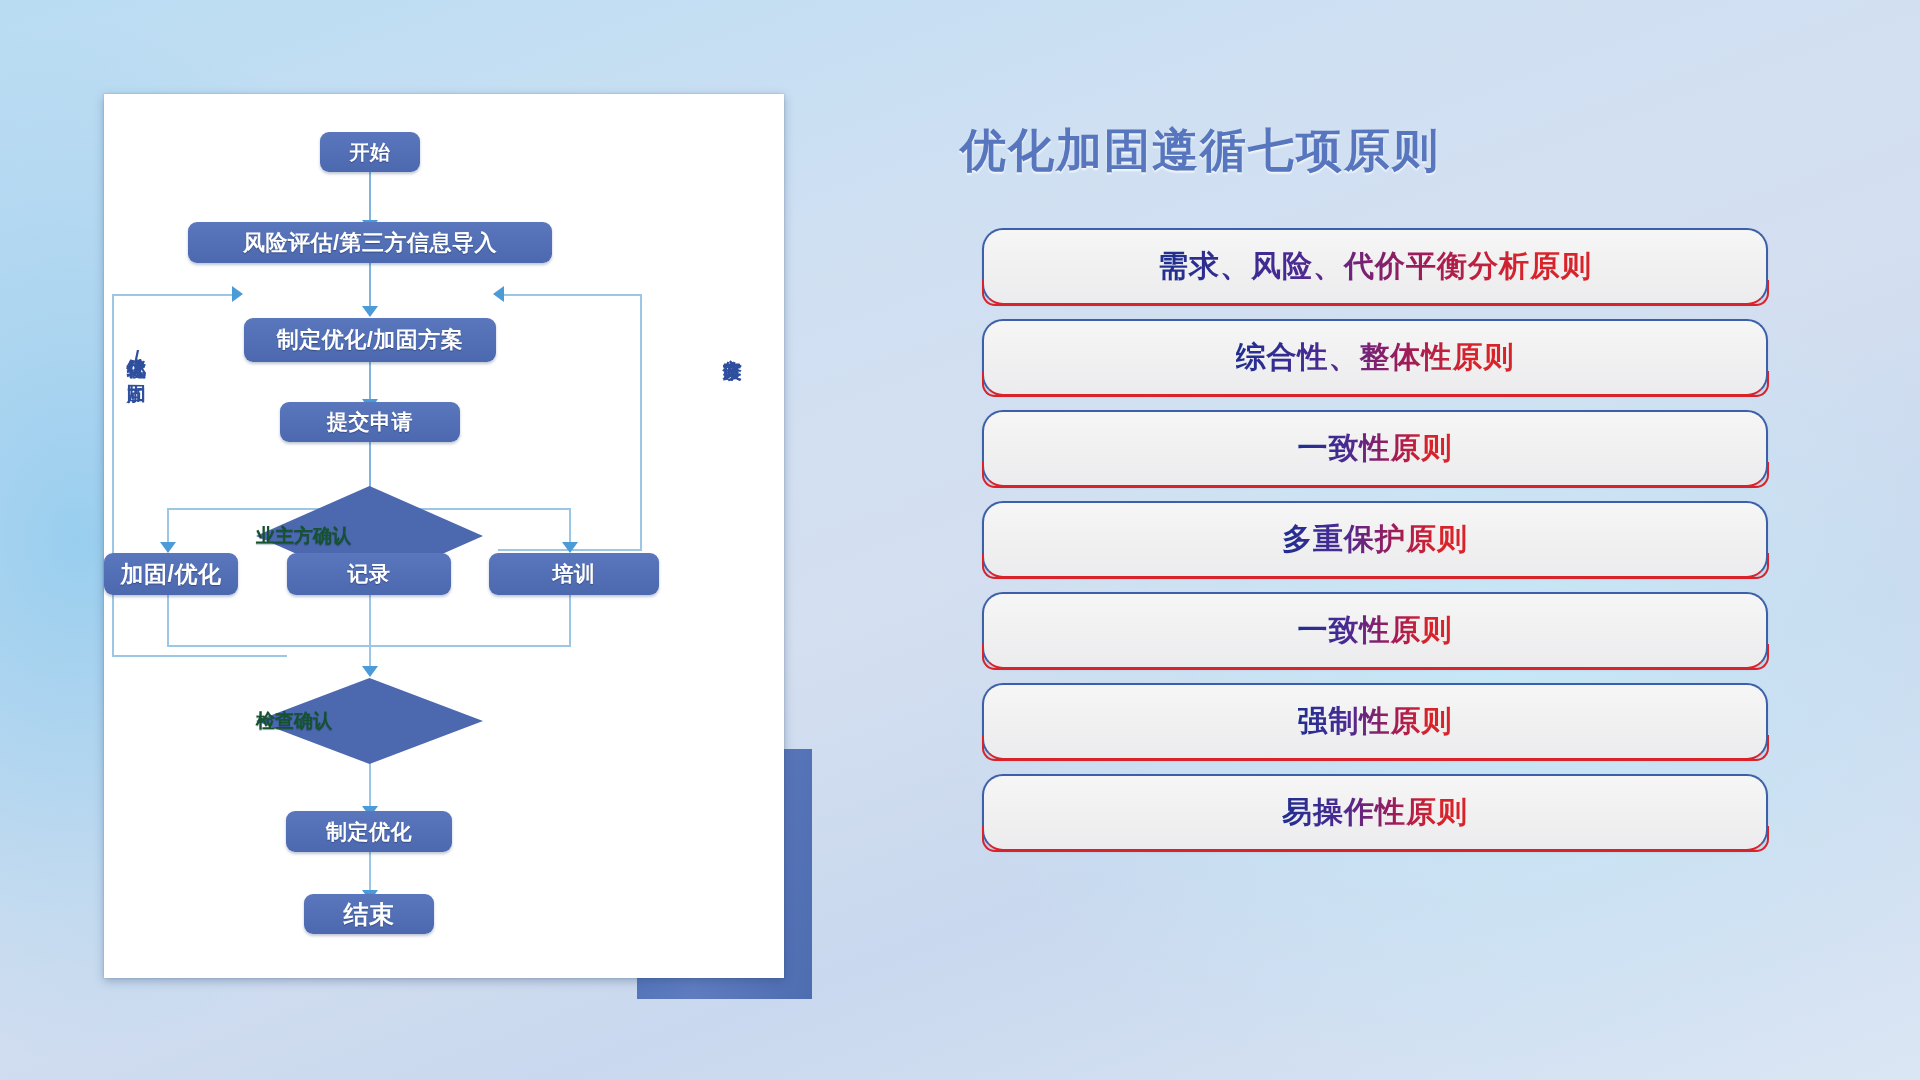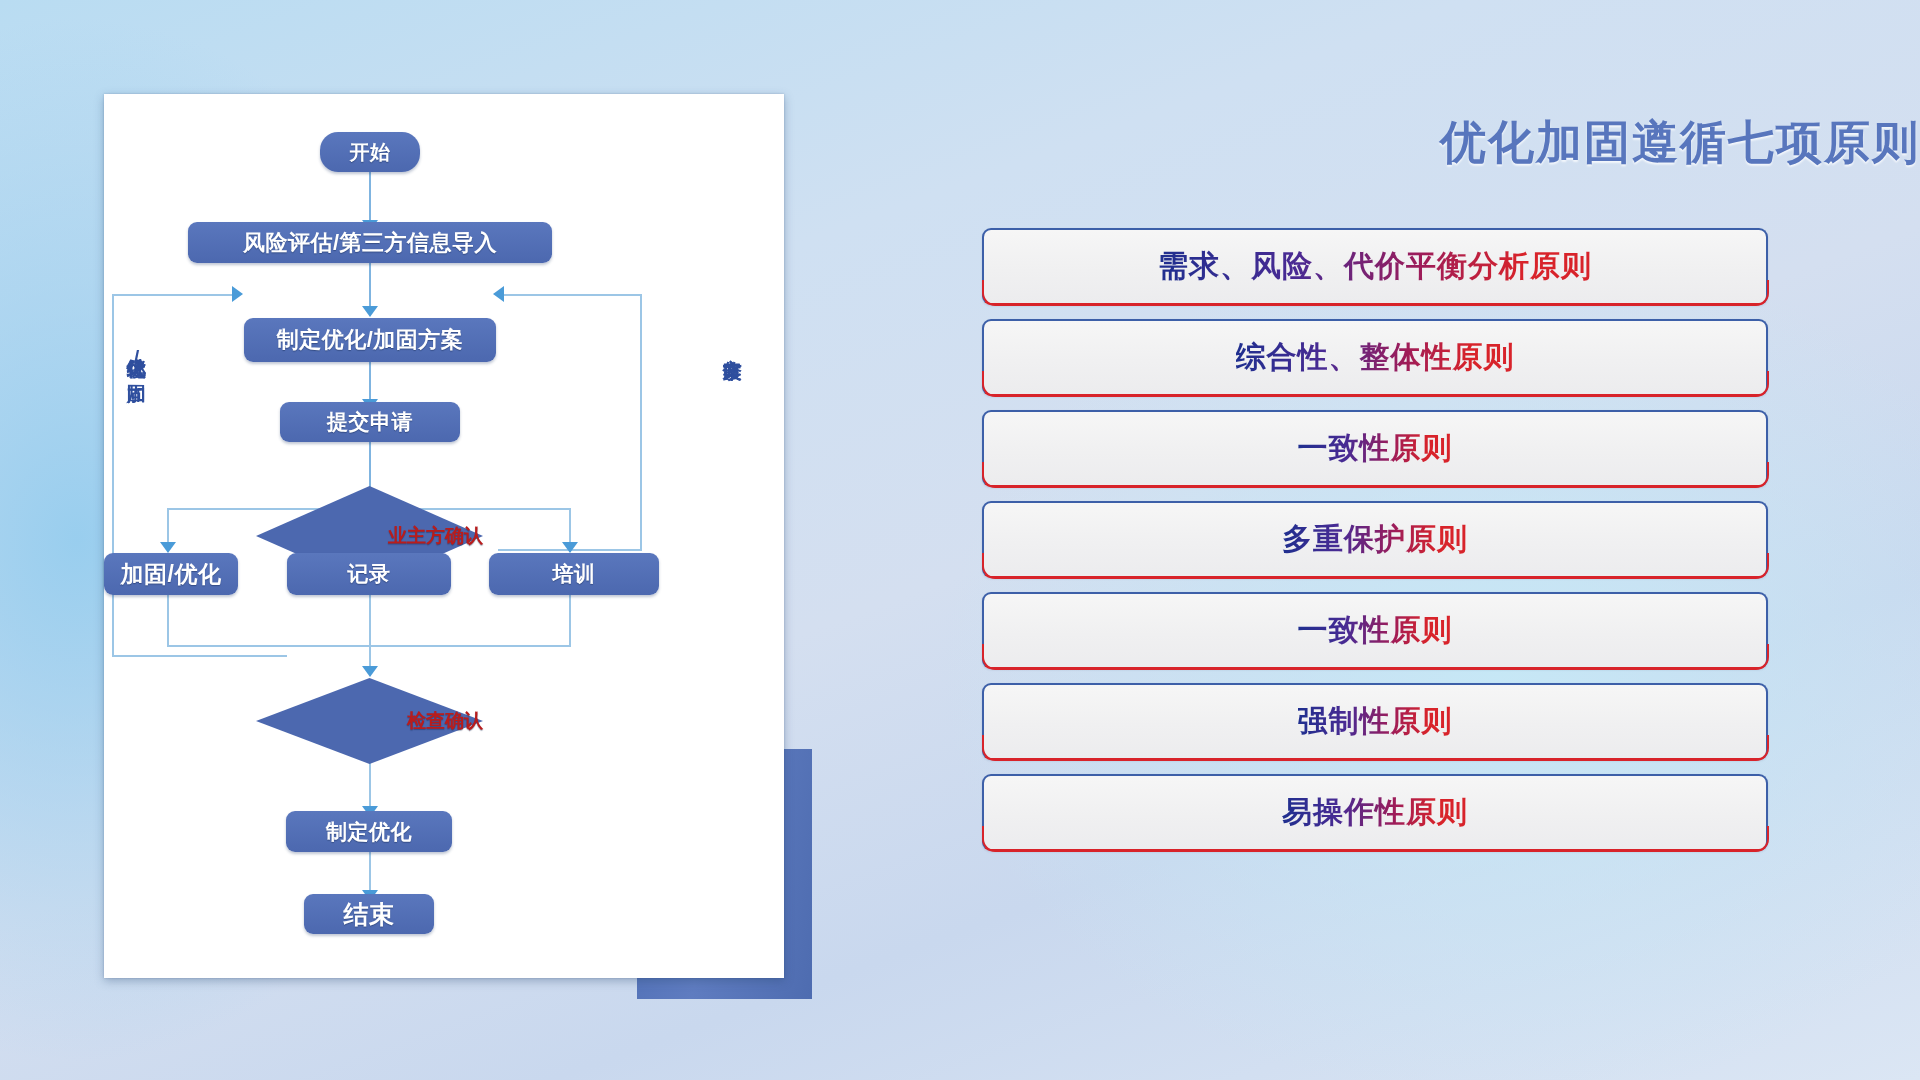--- a/index.html
+++ b/index.html
@@ -35,22 +35,22 @@
     position:absolute; display:flex; align-items:center; justify-content:center;
     background:linear-gradient(180deg,#5a77bd 0%,#4c68af 100%);
     color:#fff; border-radius:9px;
     font-weight:bold; letter-spacing:.5px;
     text-shadow:0 1px 1px rgba(20,40,80,.45);
     box-shadow:0 2px 3px rgba(30,55,100,.28);
     white-space:nowrap; z-index:6;
   }
   .diamond{
     position:absolute; z-index:6;
-    display:flex; align-items:center; justify-content:flex-end;
-    color:#b91c1c; font-weight:bold; white-space:nowrap;
+    display:flex; align-items:center; justify-content:flex-start;
+    color:#14532d; font-weight:bold; white-space:nowrap;
     text-shadow:0 1px 1px rgba(20,40,80,.45);
   }
   .diamond .dshape{
     position:absolute; inset:0;
     background:#4c68af;
     clip-path:polygon(50% 0%,100% 50%,50% 100%,0% 50%);
   }
   .diamond .dlabel{ position:relative; z-index:2; }
 
   
@@ -71,30 +71,30 @@
   .vlabel{
     position:absolute; z-index:7;
     writing-mode:vertical-rl; text-orientation:upright;
     color:#2f4f9e; font-weight:bold; font-size:19px; line-height:1.06;
     letter-spacing:1px;
   }
 
   
   #right-panel{ position:absolute; left:960px; top:0; width:960px; height:1080px; }
   .panel-title{
-    position:absolute; left:0; top:112px; width:960px; text-align:right;
+    position:absolute; left:0; top:120px; width:960px; text-align:left;
     font-size:46px; font-weight:bold; letter-spacing:2px;
     color:#5876bd;
     text-shadow:0 2px 2px rgba(255,255,255,.75);
   }
   .plist{ position:absolute; left:22px; top:228px; width:800px; }
   .pitem{
     position:relative; width:786px; height:77px; margin-bottom:14px;
     background:linear-gradient(180deg,#f6f6f6 0%,#f0f0f1 55%,#ececee 100%);
-    border-radius:9px;
+    border-radius:21px;
     border-top:2.5px solid #3c5fa8;
     border-bottom:2.5px solid #d8232a;
     border-left:2.5px solid #3c5fa8;
     border-right:2.5px solid #3c5fa8;
     display:flex; align-items:center; justify-content:center;
     box-shadow:0 1px 2px rgba(60,80,120,.18);
   }
   .pitem::after{
     content:""; position:absolute; left:-2.5px; right:-2.5px; bottom:-2.5px; height:24px;
     border-bottom:2.5px solid #d8232a;
@@ -158,21 +158,21 @@
 
       <div class="ln lnv ln-thin" style="left:265px; top:669px; height:48px;"></div>
       <div class="arr-d" style="left:258px; top:712px;"></div>
 
       <div class="ln lnv ln-thin" style="left:265px; top:758px; height:42px;"></div>
       <div class="arr-d" style="left:258px; top:796px;"></div>
 
       <div class="vlabel" style="left:22px; top:248px; height:140px;">继续优化/加固</div>
       <div class="vlabel" style="left:618px; top:250px; height:118px;">方案修改</div>
 
-      <div class="node" style="left:216px; top:38px;  width:100px; height:40px; font-size:20px;border-radius:18px;">开始</div>
+      <div class="node" style="left:216px; top:38px;  width:100px; height:40px; font-size:20px;">开始</div>
 
       <div class="node" style="left:84px;  top:128px; width:364px; height:41px; font-size:22px;">风险评估/第三方信息导入</div>
 
       <div class="node" style="left:140px; top:224px; width:252px; height:44px; font-size:22px;">制定优化/加固方案</div>
 
       <div class="node" style="left:176px; top:308px; width:180px; height:40px; font-size:21px;">提交申请</div>
 
       <div class="diamond" style="left:152px; top:392px; width:227px; height:100px; font-size:19px;">
         <div class="dshape"></div>
         <div class="dlabel">业主方确认</div>

